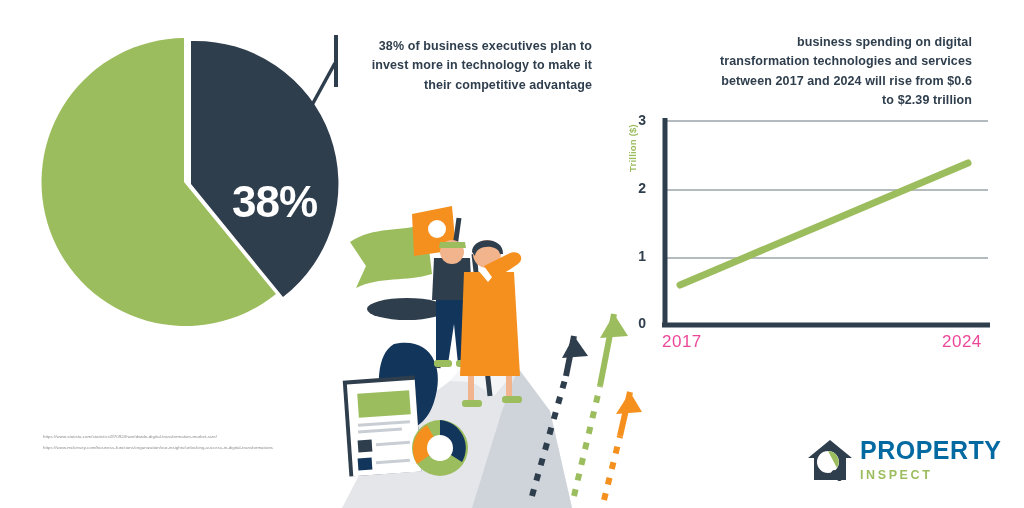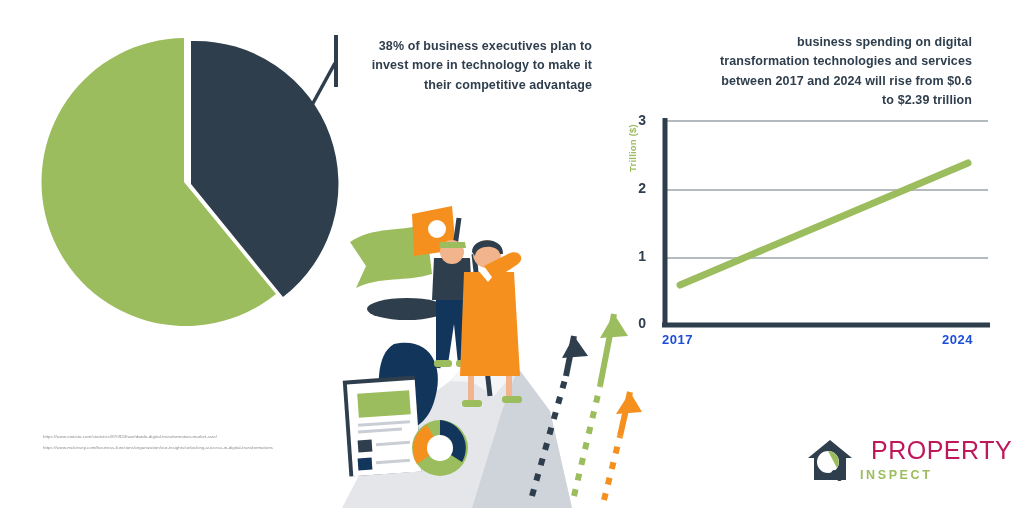--- a/index.html
+++ b/index.html
@@ -98,23 +98,23 @@
   .lc-tick {
     position: absolute;
     font-size: 14px;
     font-weight: bold;
     color: #2F3E4D;
     text-align: right;
     width: 22px;
   }
   .lc-xtick {
     position: absolute;
-    font-size: 13px;
-    font-weight: bold;
-    color: #1d4ed8;
+    font-size: 17px;
+    font-weight: normal;
+    color: #ec4899;
     letter-spacing: 0.5px;
   }
 
   
   .sources {
     position: absolute;
     left: 43px;
     top: 434px;
     width: 260px;
   }
@@ -137,24 +137,23 @@
     background: #ffffff;
     display: flex;
     align-items: center;
     padding-left: 6px;
     box-sizing: border-box;
   }
   .logo-mark { width: 48px; height: 44px; flex: 0 0 48px; }
   .logo-text { margin-left: 6px; line-height: 1; }
   .logo-title {
     font-size: 25px;
-    font-weight: normal;
-    color: #be185d;
+    font-weight: bold;
+    color: #0369a1;
     letter-spacing: 0.5px;
-    margin-left: 11px;
   }
   .logo-sub {
     font-size: 12.5px;
     font-weight: bold;
     color: #9CBD5E;
     letter-spacing: 2.6px;
     margin-top: 6px;
   }
 
   
@@ -172,20 +171,21 @@
 
 <div id="canvas">
 
   <div class="pie-wrap">
     <svg class="pie-svg" viewBox="0 0 300 300">
 
       <path fill="#9CBD5E" d="M 148 150 L 148 6 A 144 144 0 1 0 240 262 Z"></path>
 
       <path fill="#2F3E4D" d="M 155 152 L 155 9 A 143 143 0 0 1 247 265 Z"></path>
     </svg>
+    <div class="pie-label">38%</div>
   </div>
 
   <div class="callout">
     <svg class="callout-svg" viewBox="0 0 40 75">
       <line x1="22" y1="2" x2="22" y2="54" stroke="#2F3E4D" stroke-width="4"></line>
       <line x1="21" y1="30" x2="-2" y2="72" stroke="#2F3E4D" stroke-width="3.5"></line>
     </svg>
     <div class="callout-text">38% of business executives plan to invest more in technology to make it their competitive advantage</div>
   </div>
 

